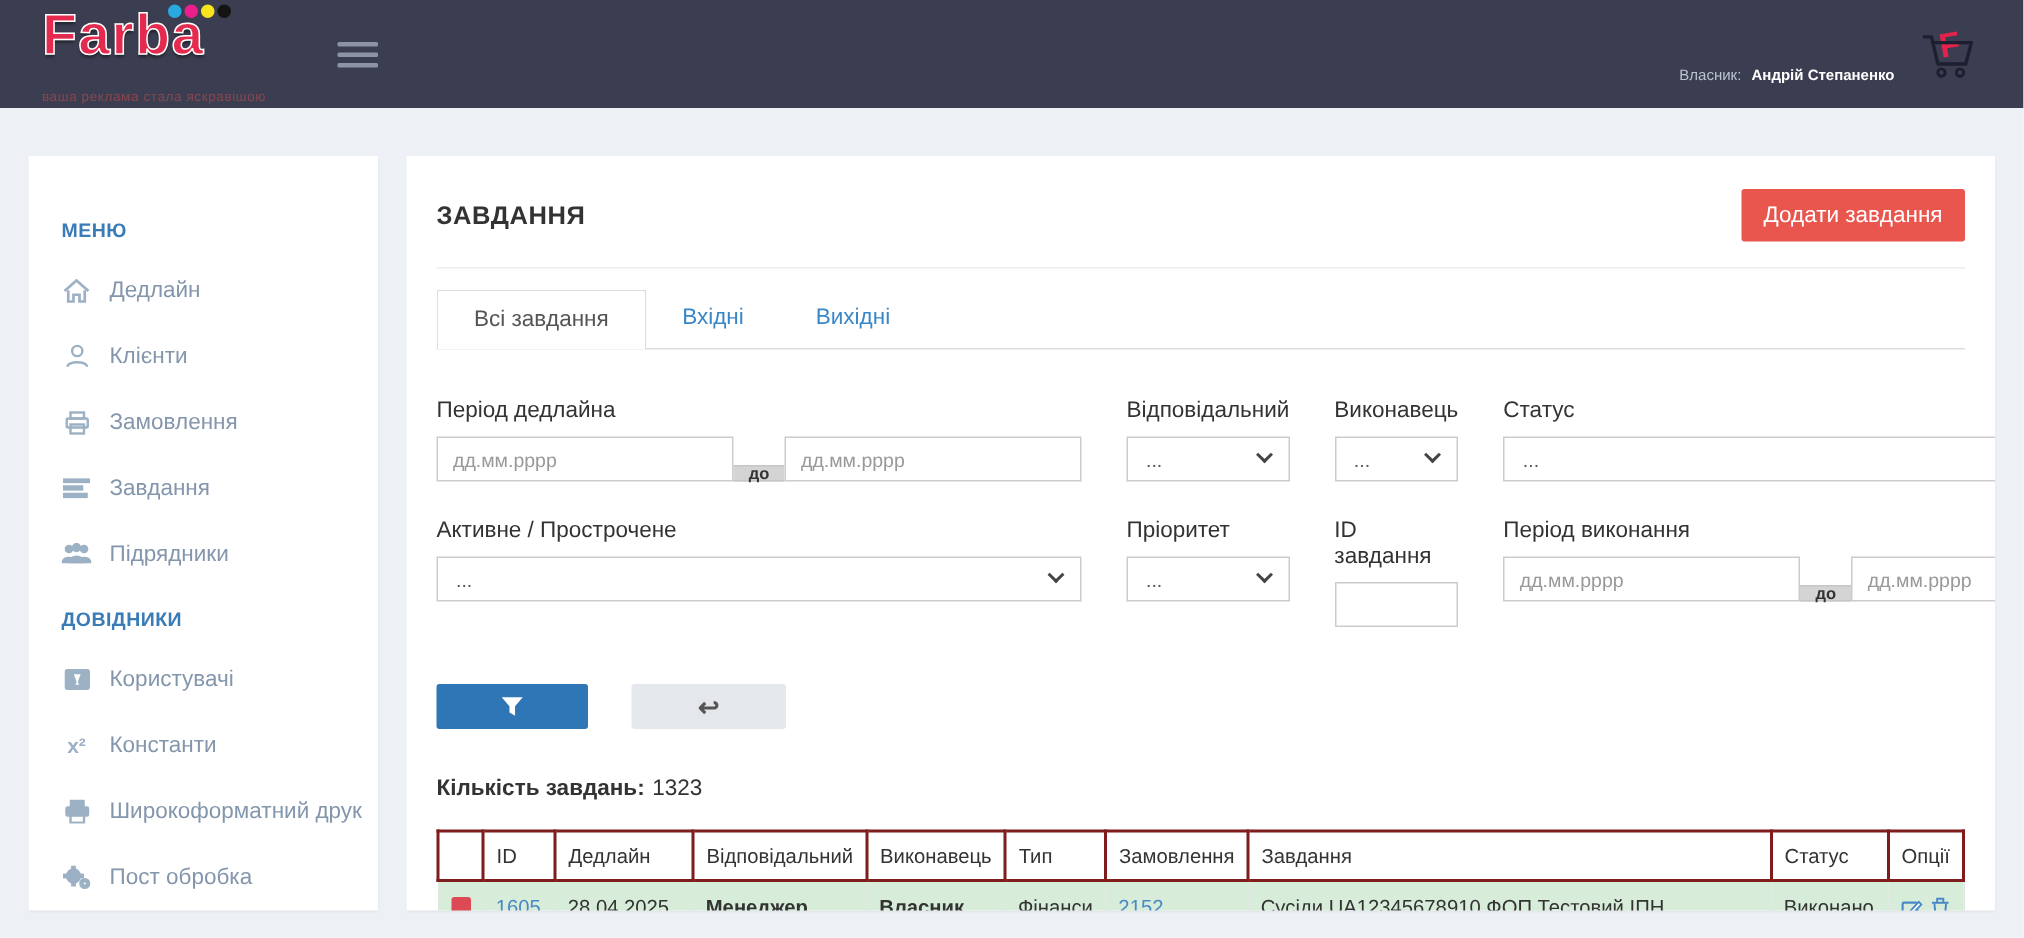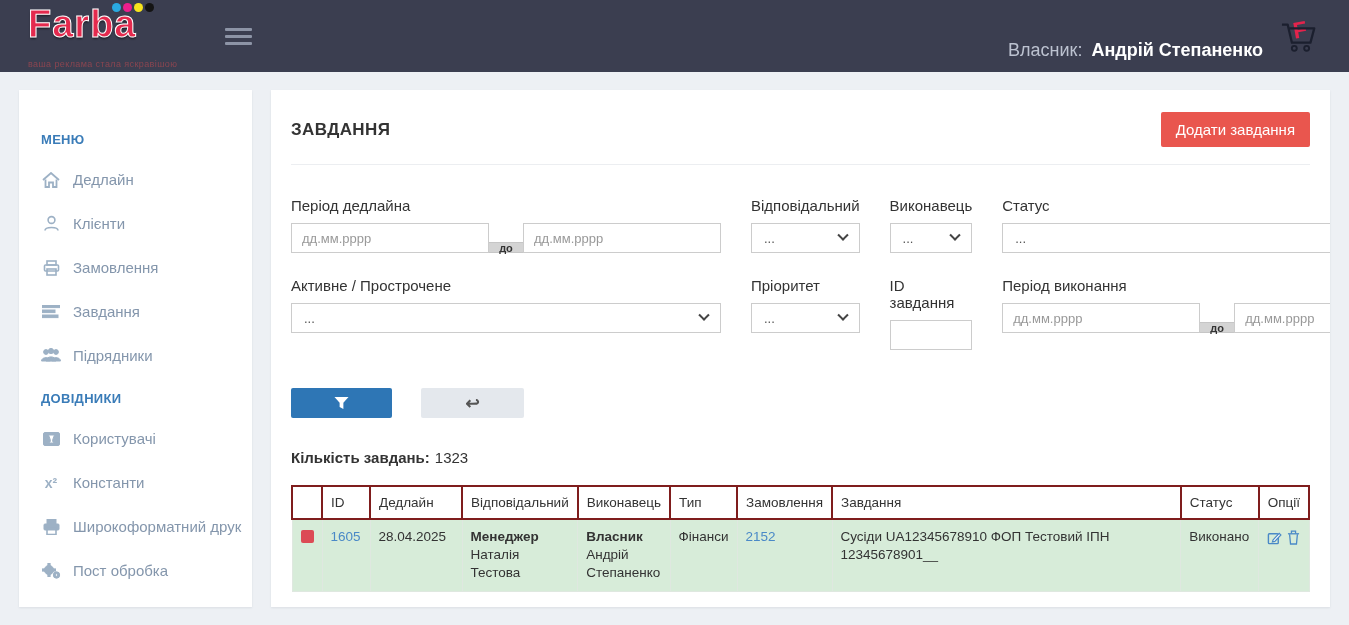--- a/index.html
+++ b/index.html
@@ -10,26 +10,26 @@
   .app-header { height:72px; background:#3b3e50; display:flex; align-items:center; padding:0 28px; }
   .logo { position:relative; width:145px; margin-top:2px; cursor:pointer; }
   .logo-text { font-size:38px; font-weight:800; line-height:36px; color:#e42a4e; letter-spacing:1px;
     -webkit-text-stroke:1px #fff; text-shadow:0 2px 2px rgba(0,0,0,.45); font-style:normal; }
   .logo-dots { position:absolute; top:-3px; left:84px; display:flex; gap:2px; }
   .logo-dots span { width:9px; height:9px; border-radius:50%; display:inline-block; }
   .dot-c { background:#2aa9e0; } .dot-m { background:#ec1e8c; } .dot-y { background:#f7e41c; } .dot-k { background:#141414; }
   .logo-tagline { font-size:9px; color:#8a4550; letter-spacing:.4px; margin-top:17px; white-space:nowrap; }
   .hamburger { margin-left:52px; width:27px; cursor:pointer; }
   .hamburger span { display:block; height:3px; background:#8d94a6; border-radius:1px; margin:4px 0; }
-  .owner { margin-left:auto; font-size:18px; color:#bcc2d0;margin-top:28px; }
+  .owner { margin-left:auto; font-size:10px; color:#bcc2d0;margin-top:28px; }
   .owner b { color:#fff; font-weight:700; margin-left:4px; }
   .cart { margin-left:16px; cursor:pointer; line-height:0; }
 
   
-  .content { display:flex; gap:19px; padding:18px 19px 0 19px; height:535px;justify-content:space-between; }
+  .content { display:flex; gap:19px; padding:32px 19px 0 19px; height:535px;justify-content:space-between; }
   .panel { background:#fff; box-shadow:0 1px 2px rgba(60,70,90,.10); }
 
   
   .sidebar { width:233px; flex:0 0 233px; padding:42px 22px 0 22px; overflow:hidden; }
   .side-title { color:#3a7cb8; font-size:13px; font-weight:700; letter-spacing:.3px; margin-bottom:24px; }
   .side-item { display:flex; align-items:center; gap:12px; margin-bottom:27px; cursor:pointer; }
   .side-item .sicon { width:20px; text-align:center; color:#9db1c5; flex:0 0 20px; line-height:0; }
   .side-item .sicon svg { stroke:#9db1c5; }
   .side-item .slabel { font-size:15px; color:#8496ac; white-space:nowrap; }
   .sicon-txt { font-size:14px; font-weight:700; color:#9db1c5; line-height:14px; }
@@ -233,20 +233,25 @@
     </div>
   </aside>
 
   <main class="main panel">
     <div class="main-head">
       <h1 class="page-title">ЗАВДАННЯ</h1>
       <button class="add-btn">Додати завдання</button>
     </div>
     <hr class="head-rule">
 
+    <nav class="tabs">
+      <div class="tab active">Всі завдання</div>
+      <div class="tab">Вхідні</div>
+      <div class="tab">Вихідні</div>
+    </nav>
 
     <div class="filters">
       <div class="filter">
         <label>Період дедлайна</label>
         <div class="rangebox">
           <input type="text" placeholder="дд.мм.рррр" style="">
           <span class="range-sep">до</span>
           <input type="text" placeholder="дд.мм.рррр" style="">
         </div>
       </div>

